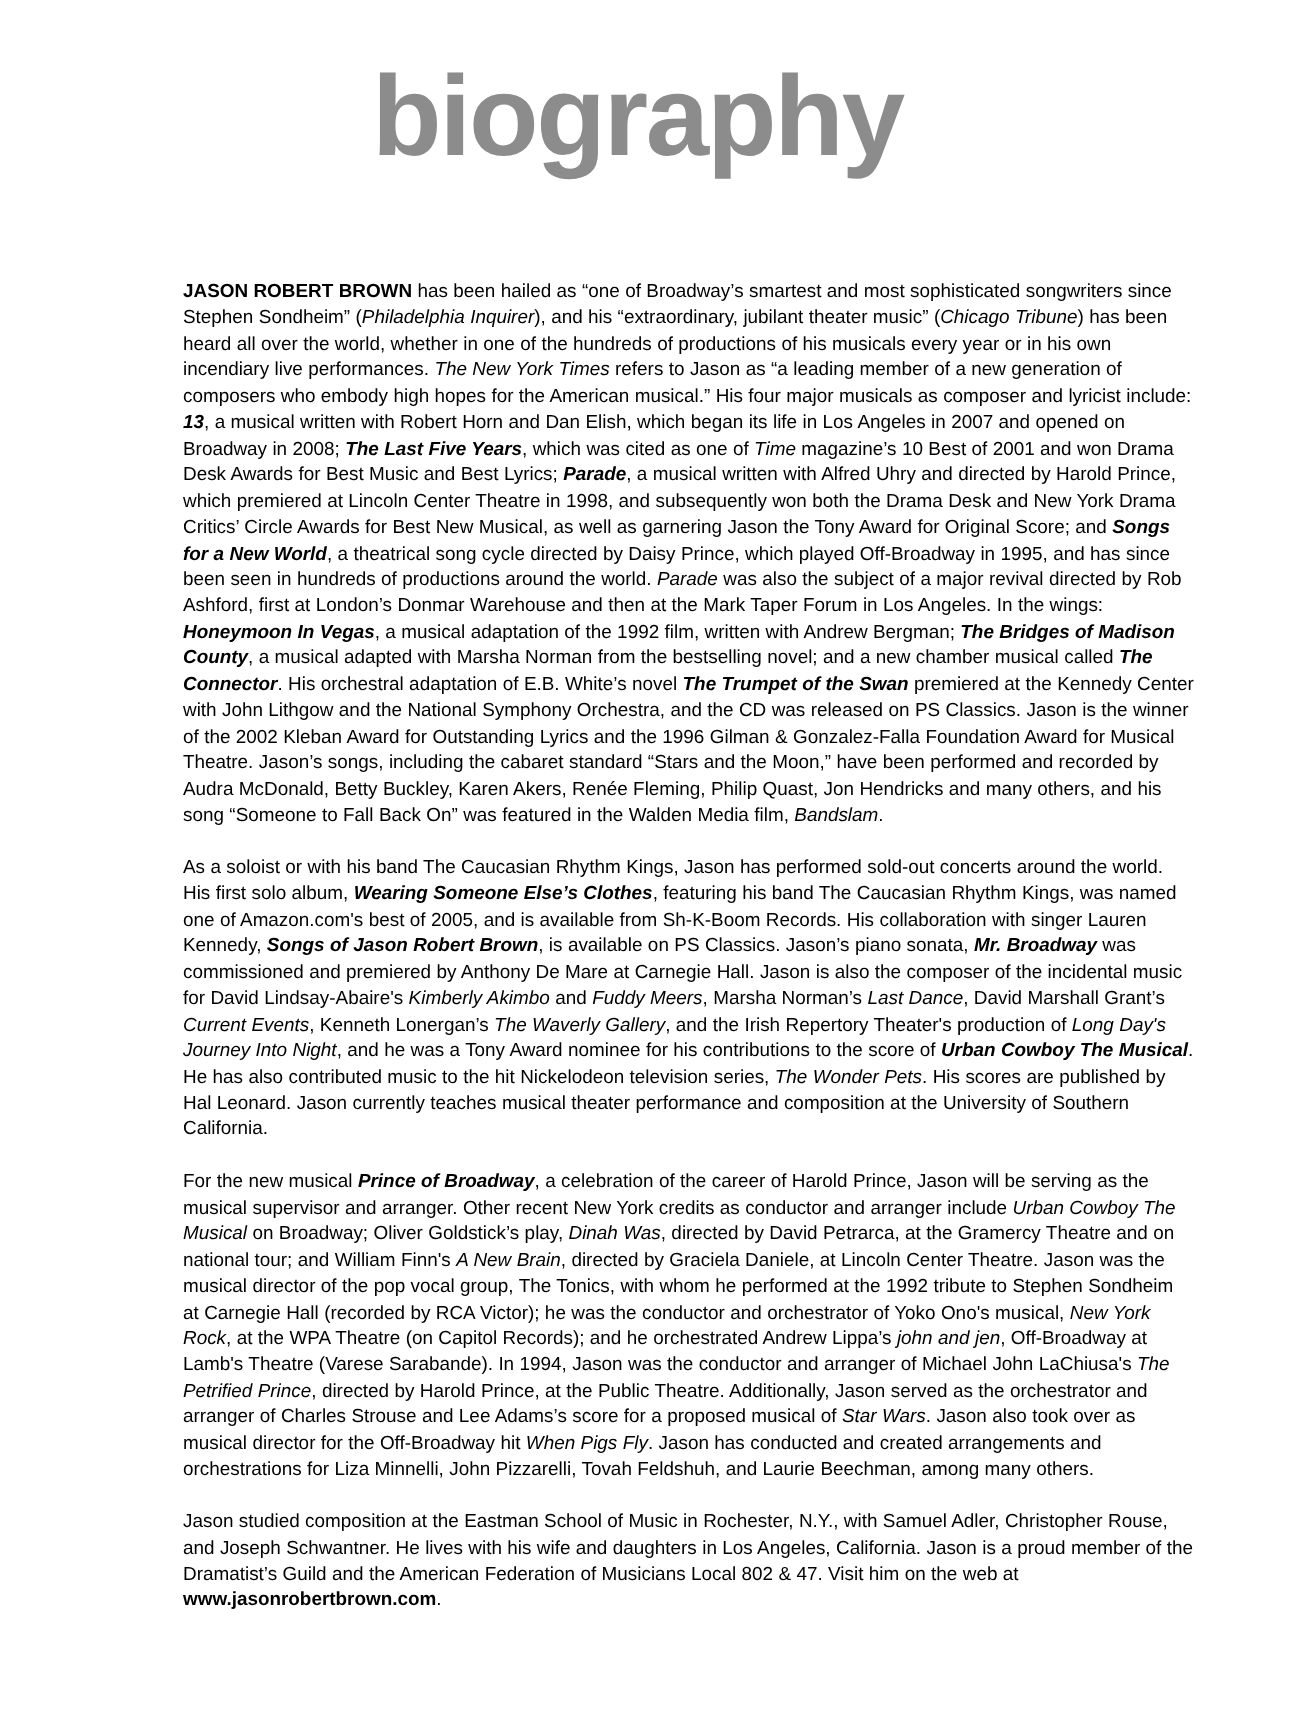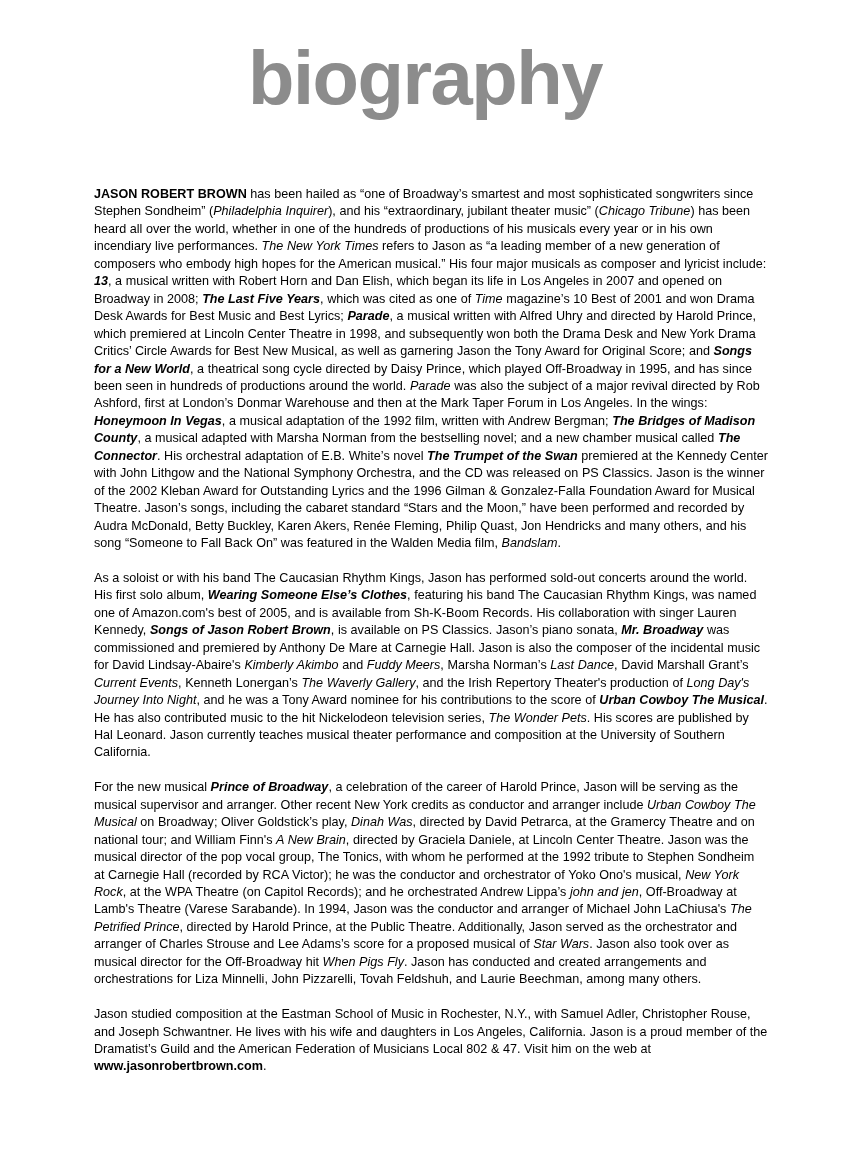--- a/index.html
+++ b/index.html
@@ -63,20 +63,20 @@
 </style>
 </head>
 <body style="background: rgb(255, 255, 255);">
 
 <div class="page">
 
   <div class="title-block">
     <h1 class="doc-title" style="color: rgb(140, 140, 140);">biography</h1>
   </div>
 
-  <div class="body-block" style="color: rgb(0, 0, 0);">
+  <div class="body-block" style="color: rgb(0, 0, 0); margin-left: 28px;">
     <p class="para"><span class="b">JASON ROBERT BROWN</span> has been hailed as “one of Broadway’s smartest and most sophisticated songwriters since Stephen Sondheim” (<span class="i">Philadelphia Inquirer</span>), and his “extraordinary, jubilant theater music” (<span class="i">Chicago Tribune</span>) has been heard all over the world, whether in one of the hundreds of productions of his musicals every year or in his own incendiary live performances. <span class="i">The New York Times</span> refers to Jason as “a leading member of a new generation of composers who embody high hopes for the American musical.” His four major musicals as composer and lyricist include: <span class="bi">13</span>, a musical written with Robert Horn and Dan Elish, which began its life in Los Angeles in 2007 and opened on Broadway in 2008; <span class="bi">The Last Five Years</span>, which was cited as one of <span class="i">Time</span> magazine’s 10 Best of 2001 and won Drama Desk Awards for Best Music and Best Lyrics; <span class="bi">Parade</span>, a musical written with Alfred Uhry and directed by Harold Prince, which premiered at Lincoln Center Theatre in 1998, and subsequently won both the Drama Desk and New York Drama Critics’ Circle Awards for Best New Musical, as well as garnering Jason the Tony Award for Original Score; and <span class="bi">Songs for a New World</span>, a theatrical song cycle directed by Daisy Prince, which played Off-Broadway in 1995, and has since been seen in hundreds of productions around the world. <span class="i">Parade</span> was also the subject of a major revival directed by Rob Ashford, first at London’s Donmar Warehouse and then at the Mark Taper Forum in Los Angeles. In the wings: <span class="bi">Honeymoon In Vegas</span>, a musical adaptation of the 1992 film, written with Andrew Bergman; <span class="bi">The Bridges of Madison County</span>, a musical adapted with Marsha Norman from the bestselling novel; and a new chamber musical called <span class="bi">The Connector</span>. His orchestral adaptation of E.B. White’s novel <span class="bi">The Trumpet of the Swan</span> premiered at the Kennedy Center with John Lithgow and the National Symphony Orchestra, and the CD was released on PS Classics. Jason is the winner of the 2002 Kleban Award for Outstanding Lyrics and the 1996 Gilman &amp; Gonzalez-Falla Foundation Award for Musical Theatre. Jason’s songs, including the cabaret standard “Stars and the Moon,” have been performed and recorded by Audra McDonald, Betty Buckley, Karen Akers, Renée Fleming, Philip Quast, Jon Hendricks and many others, and his song “Someone to Fall Back On” was featured in the Walden Media film, <span class="i">Bandslam</span>.</p>
     <p class="para">As a soloist or with his band The Caucasian Rhythm Kings, Jason has performed sold-out concerts around the world. His first solo album, <span class="bi">Wearing Someone Else’s Clothes</span>, featuring his band The Caucasian Rhythm Kings, was named one of Amazon.com's best of 2005, and is available from Sh-K-Boom Records. His collaboration with singer Lauren Kennedy, <span class="bi">Songs of Jason Robert Brown</span>, is available on PS Classics. Jason’s piano sonata, <span class="bi">Mr. Broadway</span> was commissioned and premiered by Anthony De Mare at Carnegie Hall. Jason is also the composer of the incidental music for David Lindsay-Abaire's <span class="i">Kimberly Akimbo</span> and <span class="i">Fuddy Meers</span>, Marsha Norman’s <span class="i">Last Dance</span>, David Marshall Grant’s <span class="i">Current Events</span>, Kenneth Lonergan’s <span class="i">The Waverly Gallery</span>, and the Irish Repertory Theater's production of <span class="i">Long Day's Journey Into Night</span>, and he was a Tony Award nominee for his contributions to the score of <span class="bi">Urban Cowboy The Musical</span>. He has also contributed music to the hit Nickelodeon television series, <span class="i">The Wonder Pets</span>. His scores are published by Hal Leonard. Jason currently teaches musical theater performance and composition at the University of Southern California.</p>
     <p class="para">For the new musical <span class="bi">Prince of Broadway</span>, a celebration of the career of Harold Prince, Jason will be serving as the musical supervisor and arranger. Other recent New York credits as conductor and arranger include <span class="i">Urban Cowboy The Musical</span> on Broadway; Oliver Goldstick’s play, <span class="i">Dinah Was</span>, directed by David Petrarca, at the Gramercy Theatre and on national tour; and William Finn's <span class="i">A New Brain</span>, directed by Graciela Daniele, at Lincoln Center Theatre. Jason was the musical director of the pop vocal group, The Tonics, with whom he performed at the 1992 tribute to Stephen Sondheim at Carnegie Hall (recorded by RCA Victor); he was the conductor and orchestrator of Yoko Ono's musical, <span class="i">New York Rock</span>, at the WPA Theatre (on Capitol Records); and he orchestrated Andrew Lippa’s <span class="i">john and jen</span>, Off-Broadway at Lamb's Theatre (Varese Sarabande). In 1994, Jason was the conductor and arranger of Michael John LaChiusa's <span class="i">The Petrified Prince</span>, directed by Harold Prince, at the Public Theatre. Additionally, Jason served as the orchestrator and arranger of Charles Strouse and Lee Adams’s score for a proposed musical of <span class="i">Star Wars</span>. Jason also took over as musical director for the Off-Broadway hit <span class="i">When Pigs Fly</span>. Jason has conducted and created arrangements and orchestrations for Liza Minnelli, John Pizzarelli, Tovah Feldshuh, and Laurie Beechman, among many others.</p>
     <p class="para">Jason studied composition at the Eastman School of Music in Rochester, N.Y., with Samuel Adler, Christopher Rouse, and Joseph Schwantner. He lives with his wife and daughters in Los Angeles, California. Jason is a proud member of the Dramatist’s Guild and the American Federation of Musicians Local 802 &amp; 47. Visit him on the web at <span class="b">www.jasonrobertbrown.com</span>.</p>
   </div>
 
 </div>
 
 </body></html>

